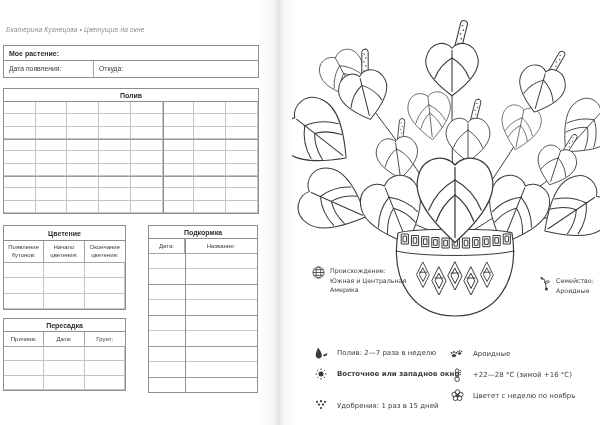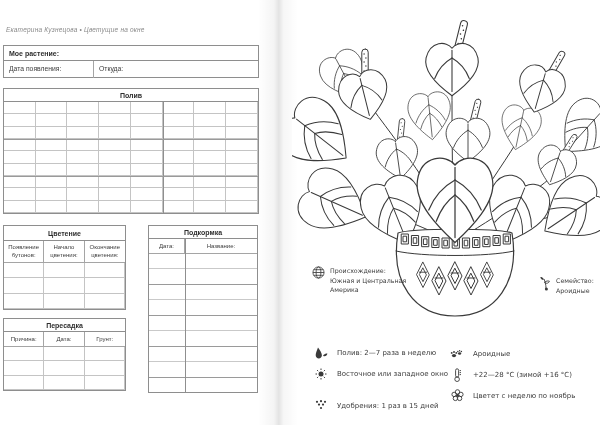--- a/index.html
+++ b/index.html
@@ -261,21 +261,21 @@
     <div>
       <div class="care-item" style="left:34px; top:347px;">
         <span class="ic">
           <svg width="14" height="12" viewBox="0 0 14 12" fill="#3a3a3a">
             <path d="M4,0.5 C6.3,3.6 7.9,6.2 7.9,8.3 C7.9,10.3 6.5,11.5 4.8,11.5 C3.1,11.5 1.7,10.3 1.7,8.3 C1.7,6.2 2.6,4 4,0.5 Z"></path>
             <path d="M9.2,8.2 C10.8,6.4 12.6,6.2 13.4,6.5 C13,8.7 11.2,9.6 9.3,8.9 Z"></path>
           </svg>
         </span>
         <span class="txt">Полив: 2—7 раза в неделю</span>
       </div>
-      <div class="care-item" style="left:34px; top:368px;">
+      <div class="care-item" style="left:34px; top:368px;font-weight:bold;">
         <span class="ic">
           <svg width="12" height="12" viewBox="0 0 12 12" fill="none" stroke="#3a3a3a" stroke-width="1">
             <circle cx="6" cy="6" r="2.5" fill="#3a3a3a" stroke="none"></circle>
             <path d="M6,0.5 V2 M6,10 V11.5 M0.5,6 H2 M10,6 H11.5 M2.1,2.1 L3.2,3.2 M8.8,8.8 L9.9,9.9 M9.9,2.1 L8.8,3.2 M3.2,8.8 L2.1,9.9"></path>
           </svg>
         </span>
         <span class="txt">Восточное или западное окно</span>
       </div>
       <div class="care-item" style="left:34px; top:400px;">
         <span class="ic">

